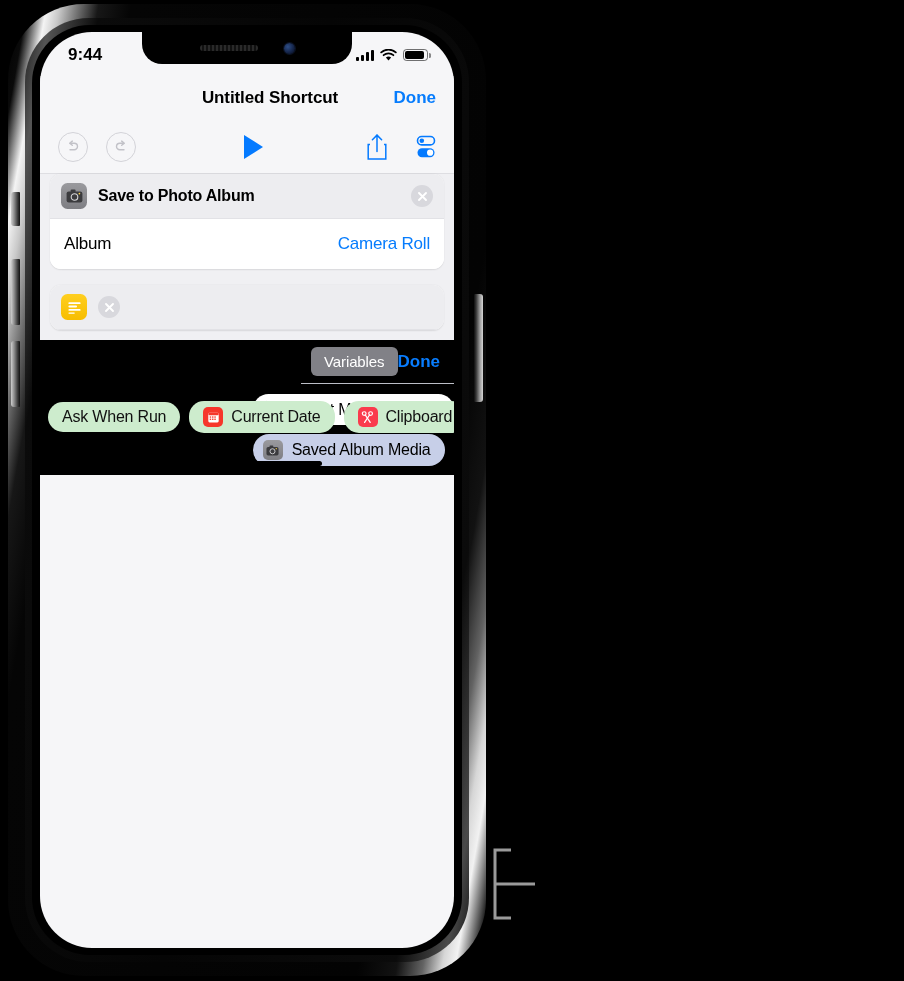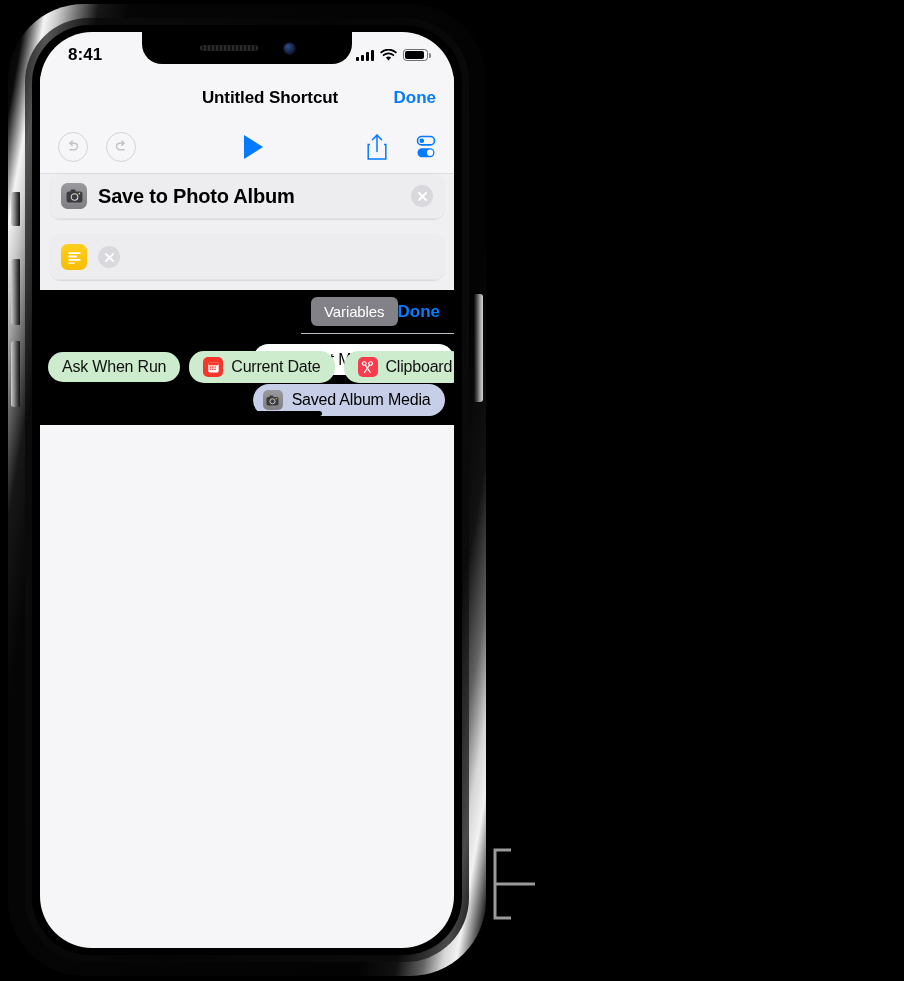--- a/index.html
+++ b/index.html
@@ -213,21 +213,21 @@
     gap: 11px;
     border-bottom: 0.5px solid #e2e2e6;
   }
   .act-icon {
     width: 26px; height: 26px; border-radius: 6.5px;
     display: flex; align-items: center; justify-content: center;
     flex: 0 0 auto;
   }
   .act-icon.cam { background: linear-gradient(180deg,#9a9a9e 0%, #7e7e83 100%); }
   .act-icon.txt { background: linear-gradient(180deg,#ffcf20 0%, #f7bd00 100%); }
-  .act-title { font-size: 20px; font-weight: 700; color: #000; flex: 1; letter-spacing: -0.2px; }
+  .act-title { font-size: 16px; font-weight: 700; color: #000; flex: 1; letter-spacing: -0.2px; }
   .x-btn {
     width: 22px; height: 22px; border-radius: 50%;
     background: #d8d8dd; display:flex; align-items:center; justify-content:center;
     cursor: pointer; flex: 0 0 auto;
   }
   .card-row {
     display:flex; align-items:center; justify-content:space-between;
     padding: 12px 14px; background: #fff; min-height: 26px;
   }
   .row-label { font-size: 17px; color: #000; letter-spacing:-0.2px; }
@@ -340,21 +340,21 @@
     <div class="btn-right"></div>
 
     <div class="screen">
 
       <div class="notch">
         <div class="speaker-grille"></div>
         <div class="front-camera"></div>
       </div>
 
       <div class="statusbar">
-        <div class="status-time">8:41</div>
+        <div class="status-time">9:44</div>
         <div class="status-right">
           <div class="sig-bars">
               <i></i>
               <i></i>
               <i></i>
               <i></i>
             </div>
           <svg width="17" height="13" viewBox="0 0 17 13">
             <path d="M8.5 11.6 L5.9 8.6 a4 4 0 0 1 5.2 0 Z" fill="#000"></path>
             <path d="M3.6 6.2 a7.4 7.4 0 0 1 9.8 0" stroke="#000" stroke-width="1.8" fill="none" stroke-linecap="round"></path>
@@ -419,20 +419,24 @@
                 <circle cx="8.5" cy="8" r="3.3" fill="none" stroke="#d5d5d8" stroke-width="1.1"></circle>
                 <circle cx="13.4" cy="4.6" r="0.85" fill="#ffd447"></circle>
               </svg>
             </div>
             <div class="act-title">Save to Photo Album</div>
             <div class="x-btn">
               <svg width="11" height="11" viewBox="0 0 11 11">
                 <path d="M2 2 L9 9 M9 2 L2 9" stroke="#fff" stroke-width="1.9" stroke-linecap="round"></path>
               </svg>
             </div>
+          </div>
+          <div class="card-row">
+            <span class="row-label">Album</span>
+            <span class="row-value">Camera Roll</span>
           </div>
         </div>
 
         <div class="gap"></div>
 
         <div class="card">
           <div class="card-head">
             <div class="act-icon txt">
               <svg width="15" height="13" viewBox="0 0 15 13">
                 <rect x="1.4" y="1.2" width="12.2" height="1.85" rx="0.9" fill="#fff"></rect>

